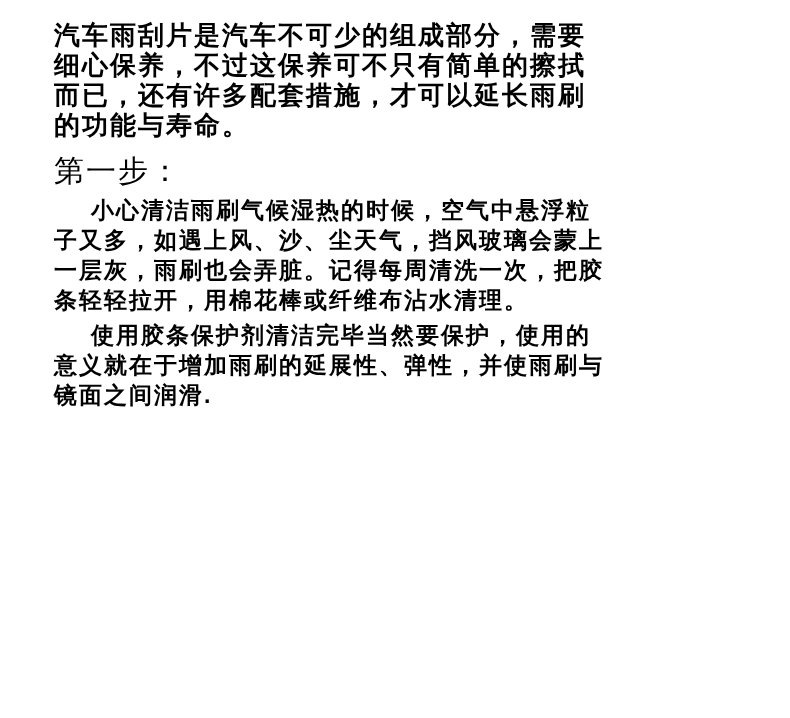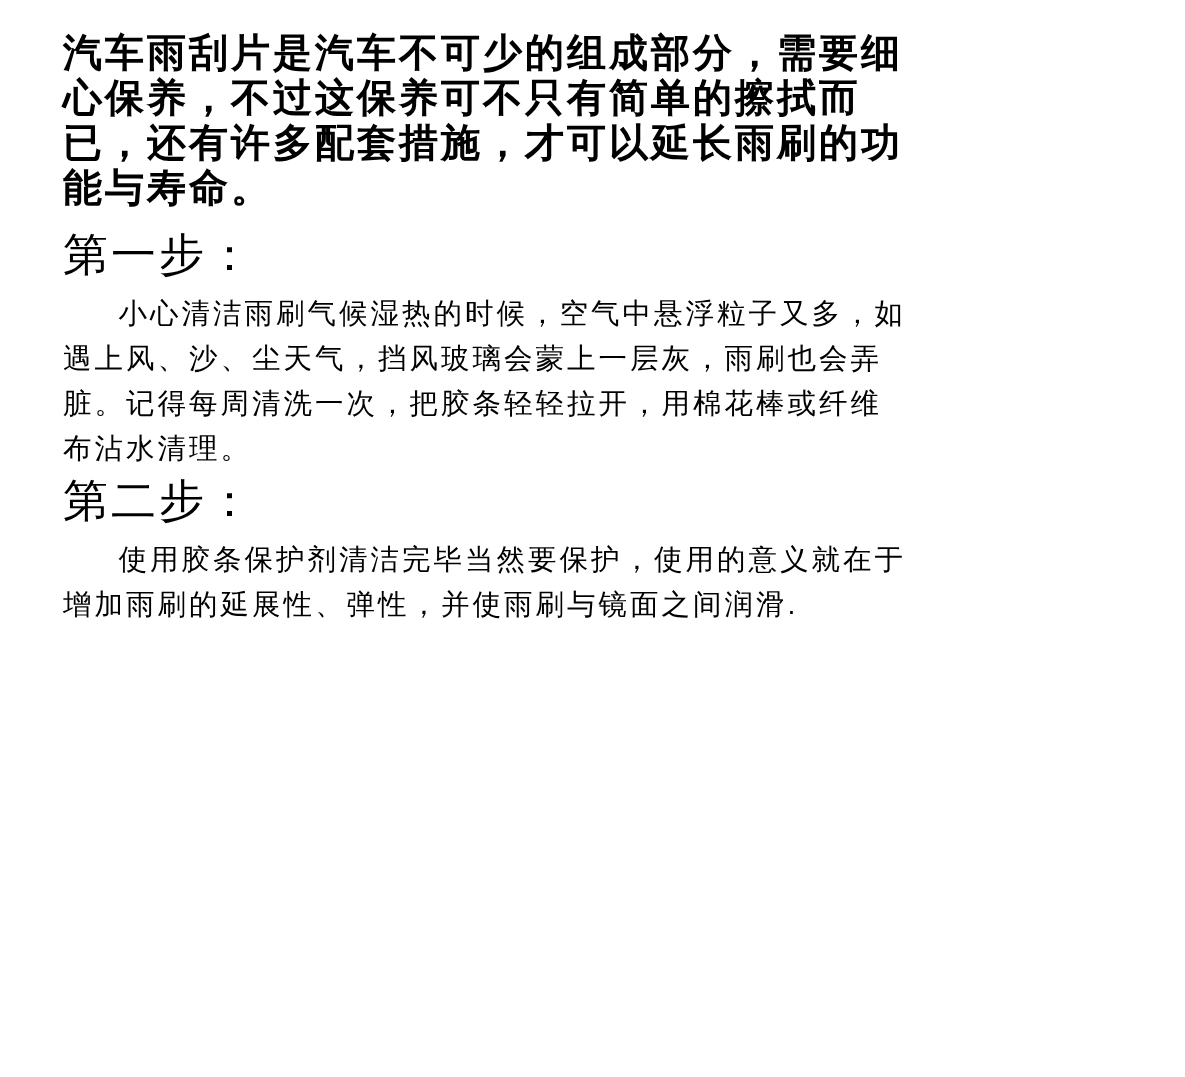--- a/index.html
+++ b/index.html
@@ -10,61 +10,60 @@
   body {
     width: 790px;
     height: 718px;
     overflow: hidden;
     font-family: "Liberation Sans", sans-serif;
     color: #000000;
   }
   .doc {
     box-sizing: border-box;
     width: 658px;
-    padding: 20px 50px 0 42px;
+    padding: 20px 50px 0 54px;
   }
   .intro {
     margin: 0 0 16px 0;
     font-size: 26px;
     font-weight: bold;
     line-height: 30px;
     letter-spacing: 2px;
     text-align: left;
   }
   .step-heading {
     margin: 0 0 9px 0;
     font-size: 30px;
     font-weight: normal;
     line-height: 30px;
     letter-spacing: 2px;
   }
   .step-body {
     margin: 0 0 5px 0;
-    font-size: 19px;
-    font-weight: normal;
+    font-size: 23px;
+    font-weight: bold;
     line-height: 30px;
     letter-spacing: 2px;
     text-indent: 37px;
     word-break: break-all;
   }
 </style>
 </head>
 <body>
 
 <div class="doc">
 
   <p class="intro">汽车雨刮片是汽车不可少的组成部分，需要细心保养，不过这保养可不只有简单的擦拭而已，还有许多配套措施，才可以延长雨刷的功能与寿命。</p>
 
   <section>
     <h2 class="step-heading">第一步：</h2>
     <p class="step-body">小心清洁雨刷气候湿热的时候，空气中悬浮粒子又多，如遇上风、沙、尘天气，挡风玻璃会蒙上一层灰，雨刷也会弄脏。记得每周清洗一次，把胶条轻轻拉开，用棉花棒或纤维布沾水清理。</p>
   </section>
 
   <section>
-    <h2 class="step-heading">第二步：</h2>
     <p class="step-body">使用胶条保护剂清洁完毕当然要保护，使用的意义就在于增加雨刷的延展性、弹性，并使雨刷与镜面之间润滑.</p>
   </section>
 
   <section>
   </section>
 
   <section>
   </section>
 
 </div>

